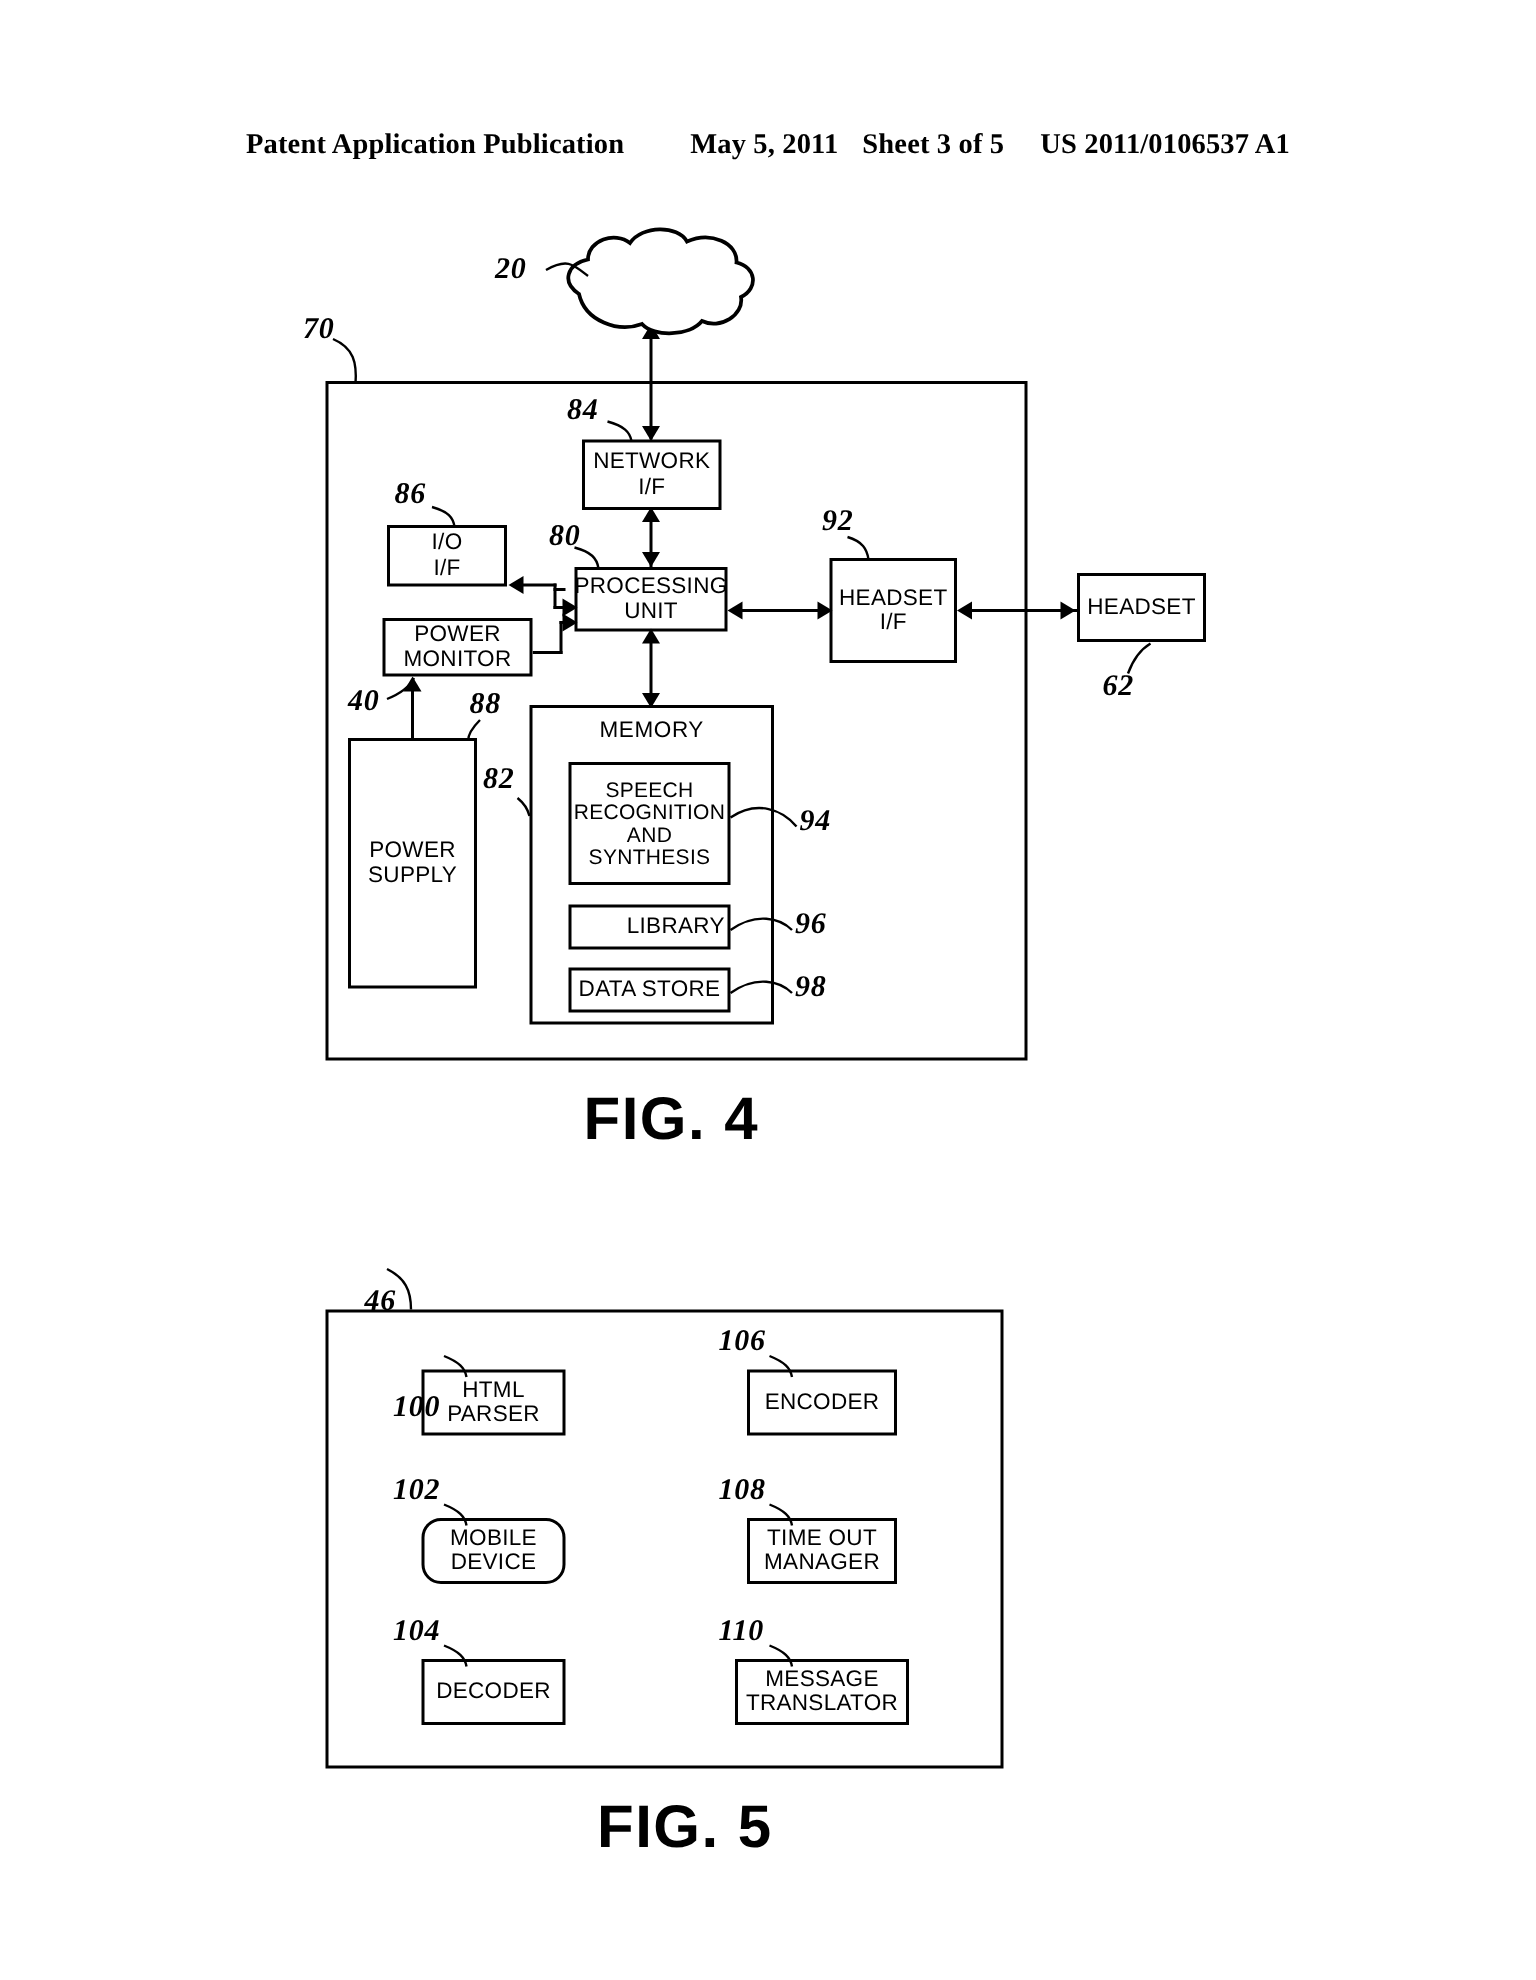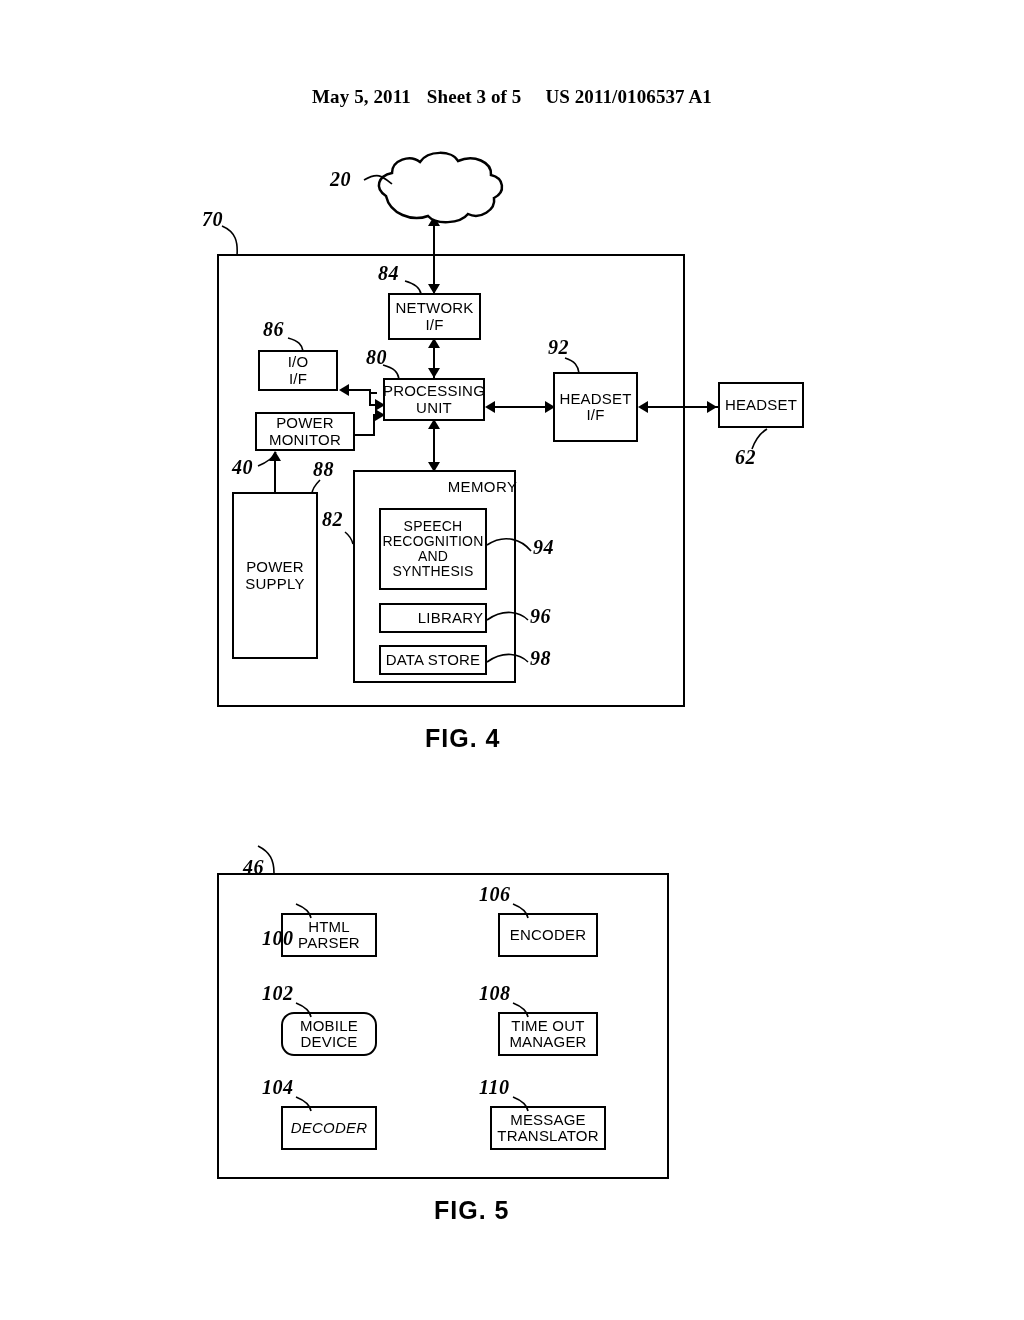--- a/index.html
+++ b/index.html
@@ -121,39 +121,39 @@
     top: 0;
     overflow: visible;
     z-index: 5;
     pointer-events: none;
   }
 
   
   .fig-caption {
     position: absolute;
     font-family: "Liberation Sans", sans-serif;
-    font-size: 25px;
+    font-size: 40px;
     font-weight: bold;
     letter-spacing: 1px;
     white-space: nowrap;
-    margin-left: 36px;
   }
   .cloud-label {
     position: absolute;
     font-family: "Liberation Sans", sans-serif;
     font-size: 16px;
     letter-spacing: 0.4px;
     z-index: 4;
     white-space: nowrap;
   }
 </style>
 </head>
 <body>
 
 <div class="page-header">
+  <span class="hdr-pub">Patent Application Publication</span>
   <span class="hdr-date">May 5, 2011</span>
   <span class="hdr-sheet">Sheet 3 of 5</span>
   <span class="hdr-num">US 2011/0106537 A1</span>
 </div>
 
 <div class="fig">
 
   <svg class="leaders" width="1024" height="800">
 
     <path d="M 386 196
@@ -269,21 +269,21 @@
   <div class="arrow up" style="left:269px; top:451px;"></div>
 
   <div class="box" style="left:232px; top:492px; width:86px; height:167px;">
     <span class="lbl">POWER
 SUPPLY</span>
   </div>
   <div class="ref" style="left:232px; top:456px;">40</div>
   <div class="ref" style="left:313px; top:458px;">88</div>
 
   <div class="container-box" style="left:353px; top:470px; width:163px; height:213px;"></div>
-  <div style="position:absolute; left:353px; top:478px; width:163px; text-align:center; font-size:15px; letter-spacing:0.4px; z-index:3;padding-left:48px;">MEMORY</div>
+  <div style="position:absolute; left:353px; top:478px; width:163px; text-align:center; font-size:15px; letter-spacing:0.4px; z-index:3;">MEMORY</div>
   <div class="ref" style="left:322px; top:508px;">82</div>
 
   <div class="box" style="left:379px; top:508px; width:108px; height:82px; font-size:14px;">
     <span class="lbl">SPEECH
 RECOGNITION
 AND
 SYNTHESIS</span>
   </div>
   <div class="ref" style="left:533px; top:536px;">94</div>
 
@@ -327,21 +327,21 @@
 PARSER</span>
   </div>
   <div class="ref" style="left:262px; top:927px;">100</div>
 
   <div class="box" style="left:281px; top:1012px; width:96px; height:44px;border-radius:13px;">
     <span class="lbl">MOBILE
 DEVICE</span>
   </div>
   <div class="ref" style="left:262px; top:982px;">102</div>
 
-  <div class="box" style="left:281px; top:1106px; width:96px; height:44px;font-style:italic;">
+  <div class="box" style="left:281px; top:1106px; width:96px; height:44px;">
     <span class="lbl">DECODER</span>
   </div>
   <div class="ref" style="left:262px; top:1076px;">104</div>
 
   <div class="box" style="left:498px; top:913px; width:100px; height:44px;">
     <span class="lbl">ENCODER</span>
   </div>
   <div class="ref" style="left:479px; top:883px;">106</div>
 
   <div class="box" style="left:498px; top:1012px; width:100px; height:44px;">

